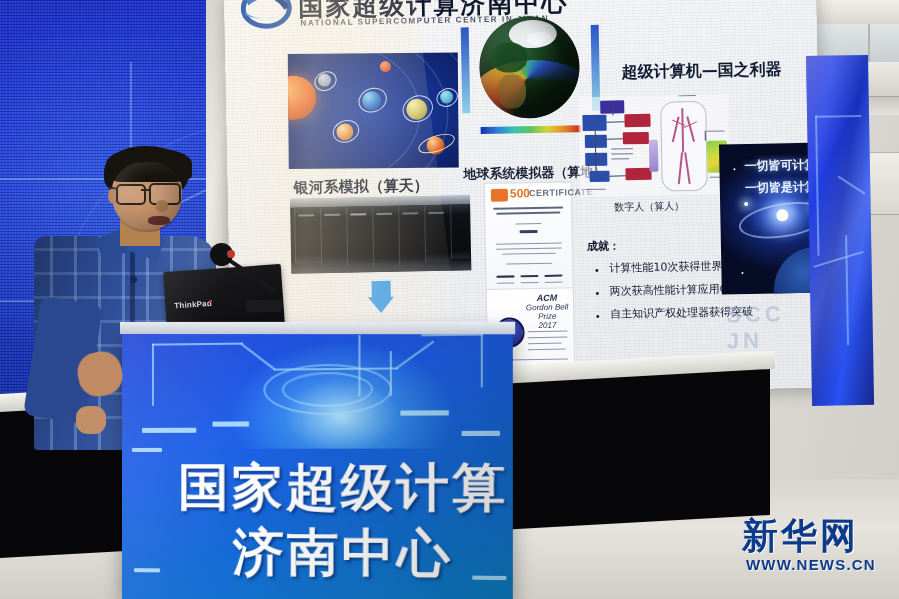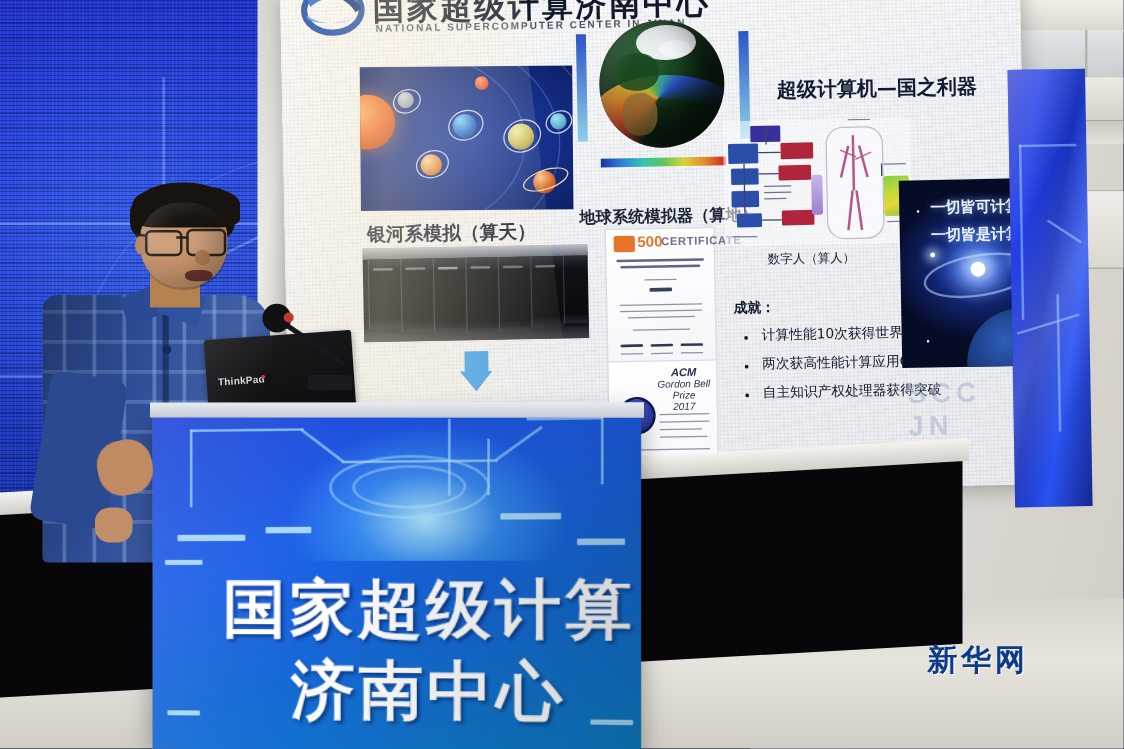--- a/index.html
+++ b/index.html
@@ -474,15 +474,16 @@
     <div class="pod-bar" style="left:12px;top:236px;width:26px;height:4px;"></div>
 
     <div class="pod-cn cn" style="left:56px;top:122px;font-size:50px;letter-spacing:3px;">国家超级计算</div>
     <div class="pod-cn cn" style="left:110px;top:186px;font-size:50px;letter-spacing:3px;">济南中心</div>
     <div style="position:absolute;inset:0;background:linear-gradient(100deg,rgba(255,255,255,.10),rgba(0,0,0,0) 35%,rgba(0,0,0,.18));"></div>
   </div>
   <div class="pod-top" style="left:120px;top:322px;width:382px;height:12px;transform:perspective(900px) rotateY(-5deg);transform-origin:left center;"></div>
 
   <div style="position:absolute;left:78px;top:352px;width:44px;height:44px;background:#c08a62;border-radius:44%;transform:rotate(-12deg);"></div>
 
-  <div class="wm-cn cn" style="left:742px;top:512px;font-size:24px;">新华网</div>
+  <div class="wm-cn cn" style="left:742px;top:512px;font-size:36px;">新华网</div>
+  <div class="wm-en" style="left:746px;top:556px;font-size:15px;">WWW.NEWS.CN</div>
 
 </div>
 
 </body></html>

